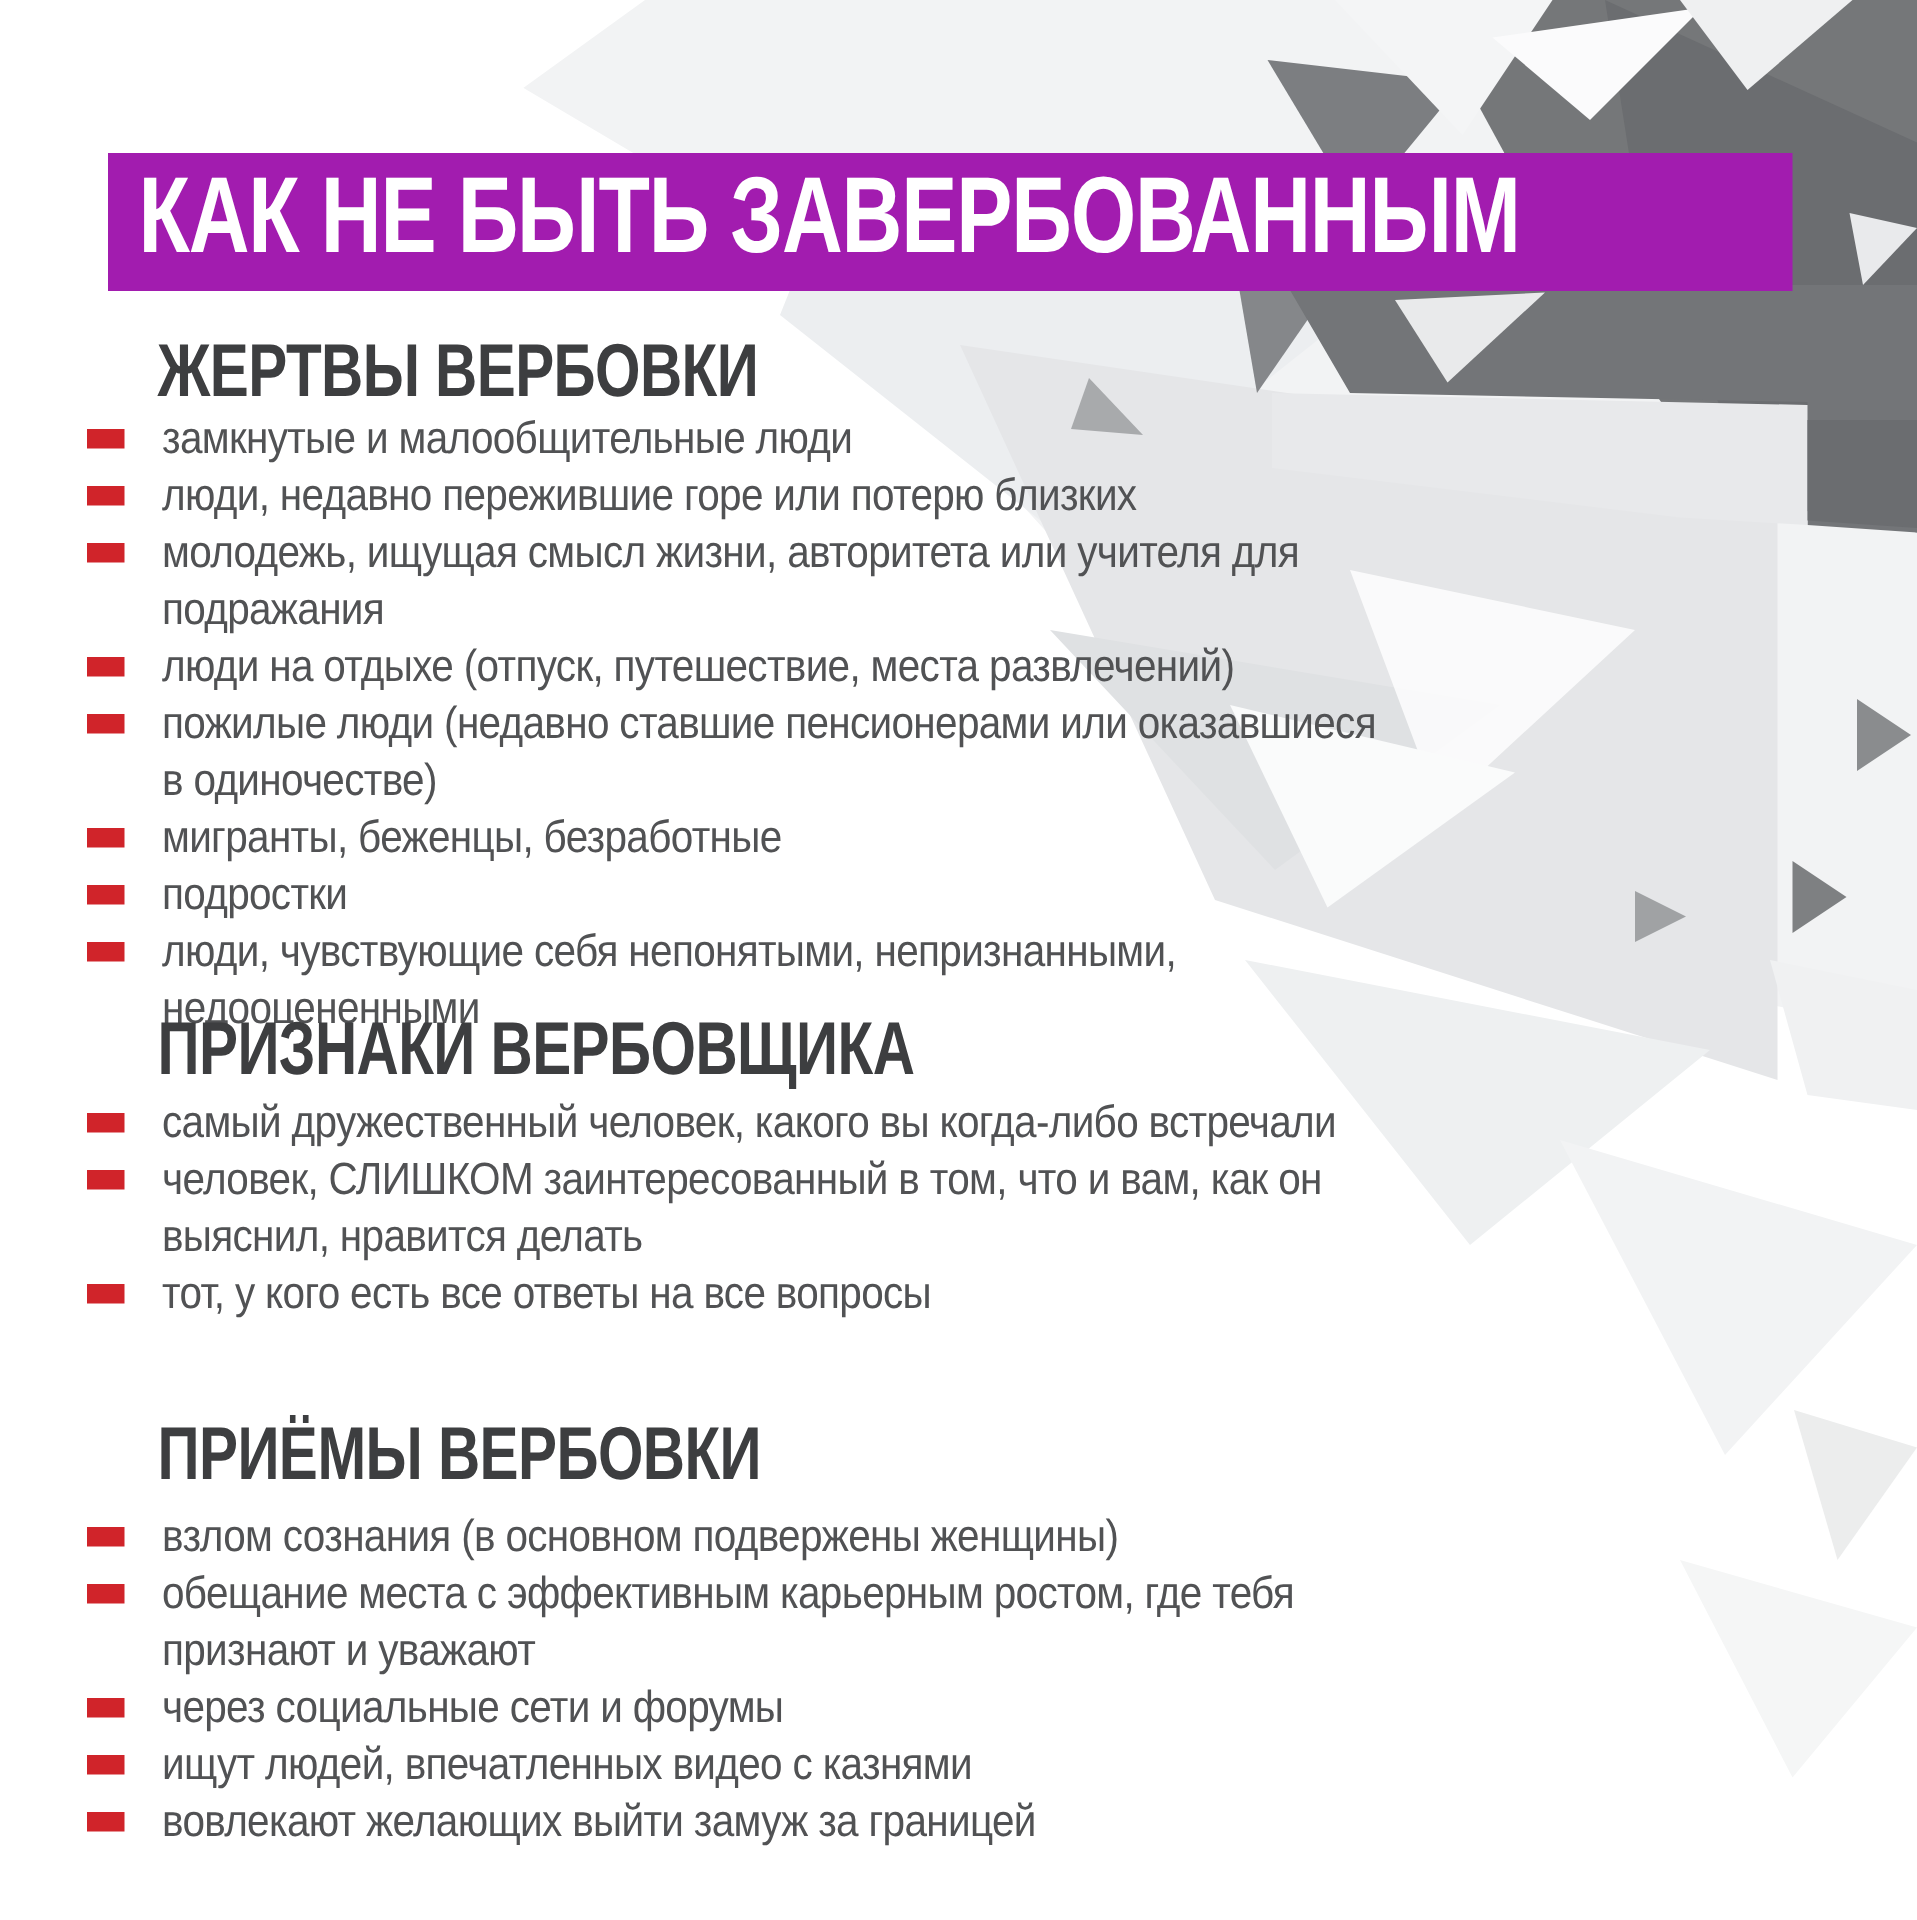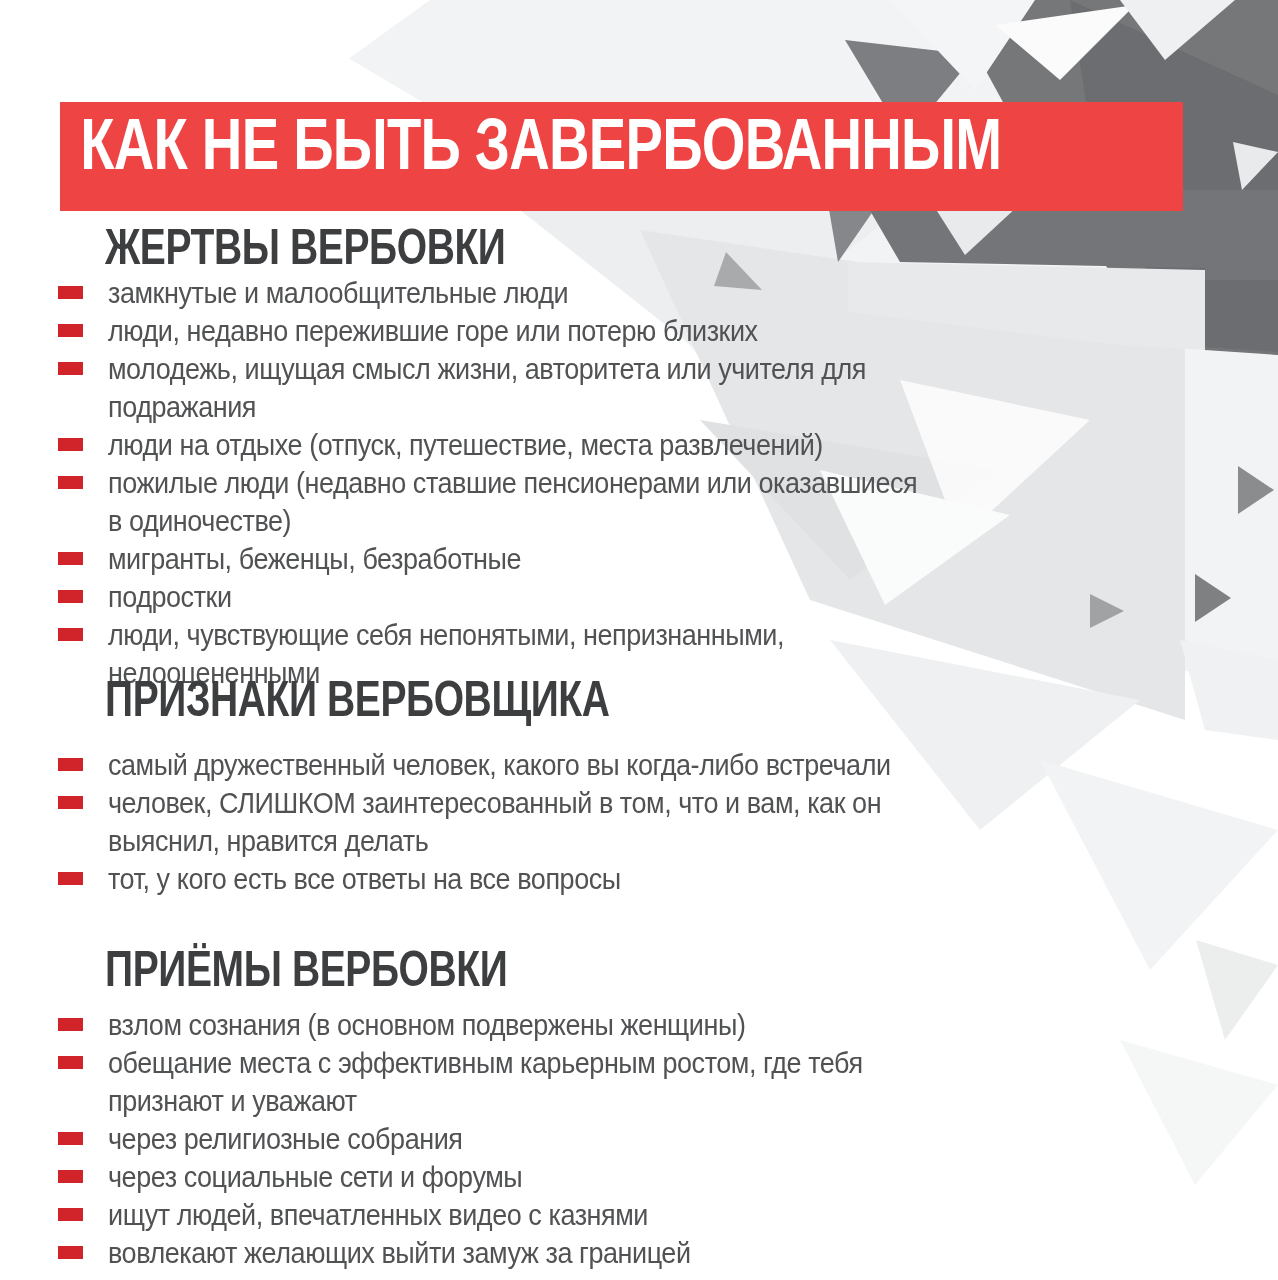--- a/index.html
+++ b/index.html
@@ -1,32 +1,32 @@
 <!DOCTYPE html>
 <html><head>
 <meta charset="utf-8">
 <style>
   html,body{margin:0;padding:0;background:#fff;}
   .page{position:relative;width:1278px;height:1280px;overflow:hidden;background:#fff;
         font-family:"Liberation Sans",sans-serif;}
   .bg{position:absolute;inset:0;width:1278px;height:1280px;}
 
   
-  .banner{position:absolute;left:60px;top:102px;width:1123px;height:109px;background:#ef4444;}
+  .banner{position:absolute;left:72px;top:102px;width:1123px;height:92px;background:#a21caf;}
   .banner h1{margin:0;padding-left:26px;font-weight:700;font-size:72px;line-height:85px;
              color:#ffffff;letter-spacing:-1px;white-space:nowrap;
              transform:scaleX(.78);transform-origin:0 50%;}
 
   
   .sec{position:absolute;left:0;width:1022px;}
   .sec h2{margin:0 0 0 105px;font-weight:700;font-size:50px;line-height:50px;color:#3d3e40;
           letter-spacing:-.5px;white-space:nowrap;transform:scaleX(.78);transform-origin:0 0;}
   .sec ul{list-style:none;margin:0;padding:0 0 0 58px;}
   .sec-0{top:222px;} .sec-0 ul{margin-top:2px;}
-  .sec-1{top:674px;} .sec-1 ul{margin-top:22px;}
+  .sec-1{top:674px;} .sec-1 ul{margin-top:6px;}
   .sec-2{top:944px;} .sec-2 ul{margin-top:12px;}
 
   .item{display:flex;align-items:flex-start;min-height:38px;}
   .bullet{flex:0 0 25px;height:13px;margin-top:12px;background:#d0242a;}
   .item-text{margin-left:25px;font-weight:400;font-size:30px;line-height:38px;color:#515254;
              letter-spacing:-.5px;white-space:pre-line;display:inline-block;
              transform:scaleX(.9);transform-origin:0 0;}
 </style>
 </head>
 <body>
@@ -148,24 +148,20 @@
     <li class="item">
       <span class="bullet"></span>
       <span class="item-text">взлом сознания (в основном подвержены женщины)</span>
     </li>
 
     <li class="item">
       <span class="bullet"></span>
       <span class="item-text">обещание места с эффективным карьерным ростом, где тебя признают и уважают</span>
     </li>
 
-    <li class="item">
-      <span class="bullet"></span>
-      <span class="item-text">через религиозные собрания</span>
-    </li>
 
     <li class="item">
       <span class="bullet"></span>
       <span class="item-text">через социальные сети и форумы</span>
     </li>
 
     <li class="item">
       <span class="bullet"></span>
       <span class="item-text">ищут людей, впечатленных видео с казнями</span>
     </li>

